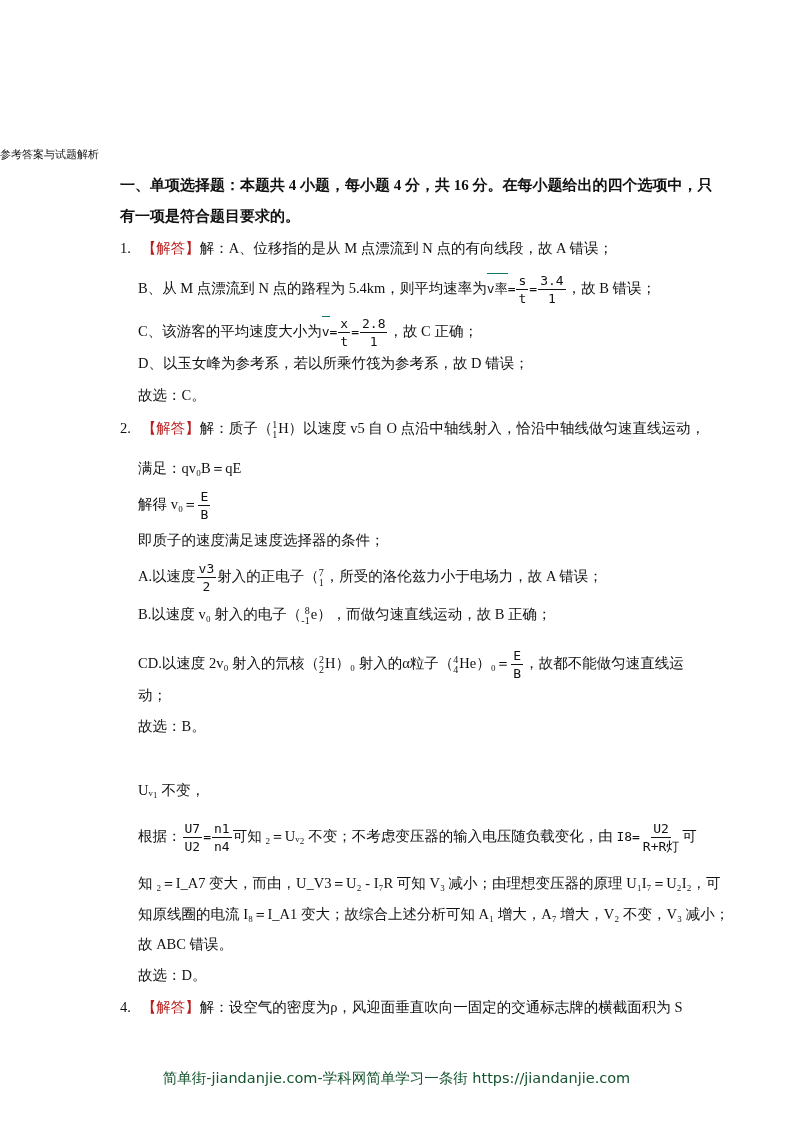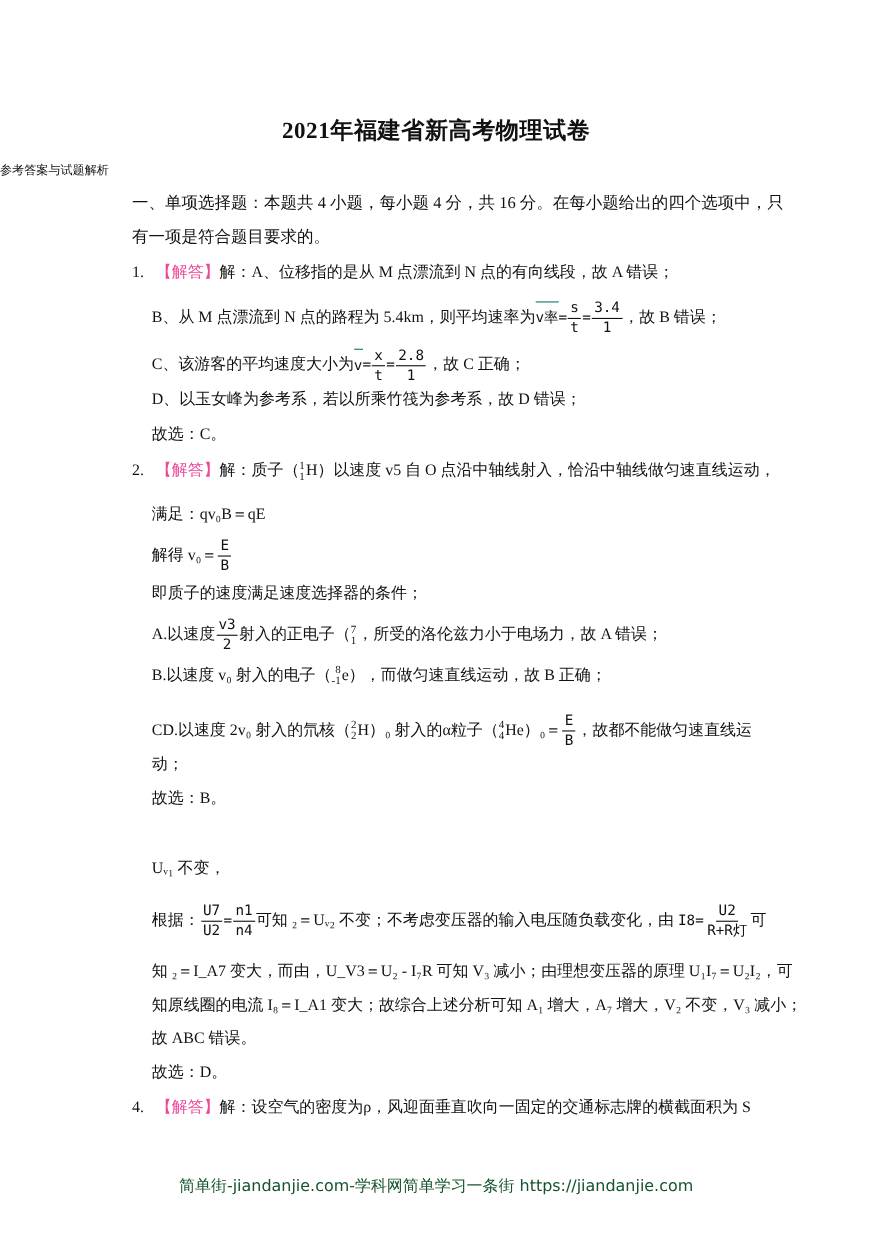--- a/index.html
+++ b/index.html
@@ -4,42 +4,41 @@
 <style>
   html, body { margin: 0; padding: 0; background: #ffffff; }
   body { width: 793px; height: 1122px; position: relative; overflow: hidden;
          font-family: "Liberation Serif", "DejaVu Serif", serif; color: #111; }
   .page { position: absolute; left: 0; top: 0; width: 793px; height: 1122px; }
   .title { position: absolute; top: 104px; left: 0; width: 793px; text-align: center;
            font-size: 21px; font-weight: bold; letter-spacing: 0.5px; }
   .subtitle { position: absolute; top: 147px; left: 0; width: 793px; text-align: left;
               font-size: 11px; }
   .line { position: absolute; font-size: 14.5px; white-space: nowrap; line-height: 20px; }
-  .sec { font-weight: normal; font-size: 15px; }
+  .sec { font-weight: bold; font-size: 15px; }
   .l0 { left: 120px; }
   .l1 { left: 138px; }
   .num { display: inline-block; width: 18px; }
-  .tag { color: #ec4899; margin-top: 44px; }
+  .tag { color: #b91c1c; margin-top: 44px; }
   .mono { font-family: "DejaVu Sans Mono", "Liberation Mono", monospace; font-size: 13px; }
   .frac { display: inline-flex; flex-direction: column; align-items: center; vertical-align: middle;
           margin: 0 1px; line-height: 17px; }
   .frac .n { border-bottom: 1px solid #111; padding: 0 2px; }
   .frac .d { padding: 0 2px; }
   .over { border-top: 1px solid #0f766e; display: inline-block; padding-top: 5px; }
   .iso { display: inline-flex; flex-direction: column; vertical-align: middle; font-size: 10px;
          line-height: 10px; margin-right: 1px; text-align: right; }
   .footer { position: absolute; top: 1069px; left: 0; width: 793px; text-align: center;
             font-family: "DejaVu Sans", "Liberation Sans", sans-serif; font-size: 14.5px; color: #14532d; }
 </style>
 </head>
 <body>
 
 <div class="page">
 
-  <div class="title">2021年福建省新高考物理试卷</div>
   <div class="subtitle">参考答案与试题解析</div>
 
   <div class="line sec l0" style="top:175px">一、单项选择题：本题共 4 小题，每小题 4 分，共 16 分。在每小题给出的四个选项中，只</div>
   <div class="line sec l0" style="top:206px">有一项是符合题目要求的。</div>
 
   <div class="line l0" style="top:238px">
     <span class="num">1.</span>
     <span class="tag">【解答】</span><span>解：A、位移指的是从 M 点漂流到 N 点的有向线段，故 A 错误；</span>
   </div>
   <div class="line l1" style="top:272px">

